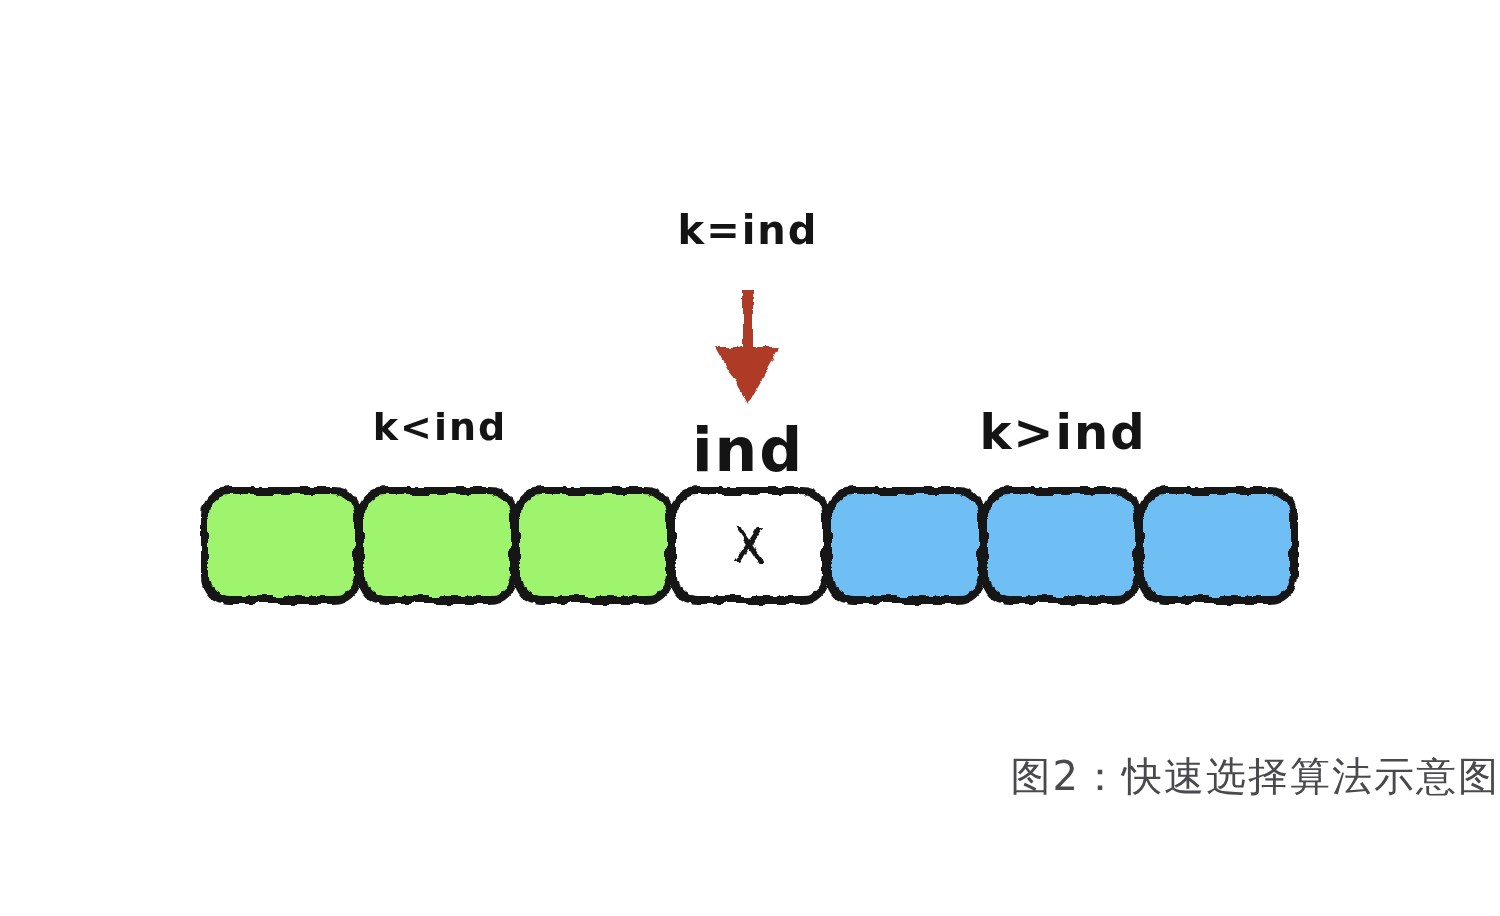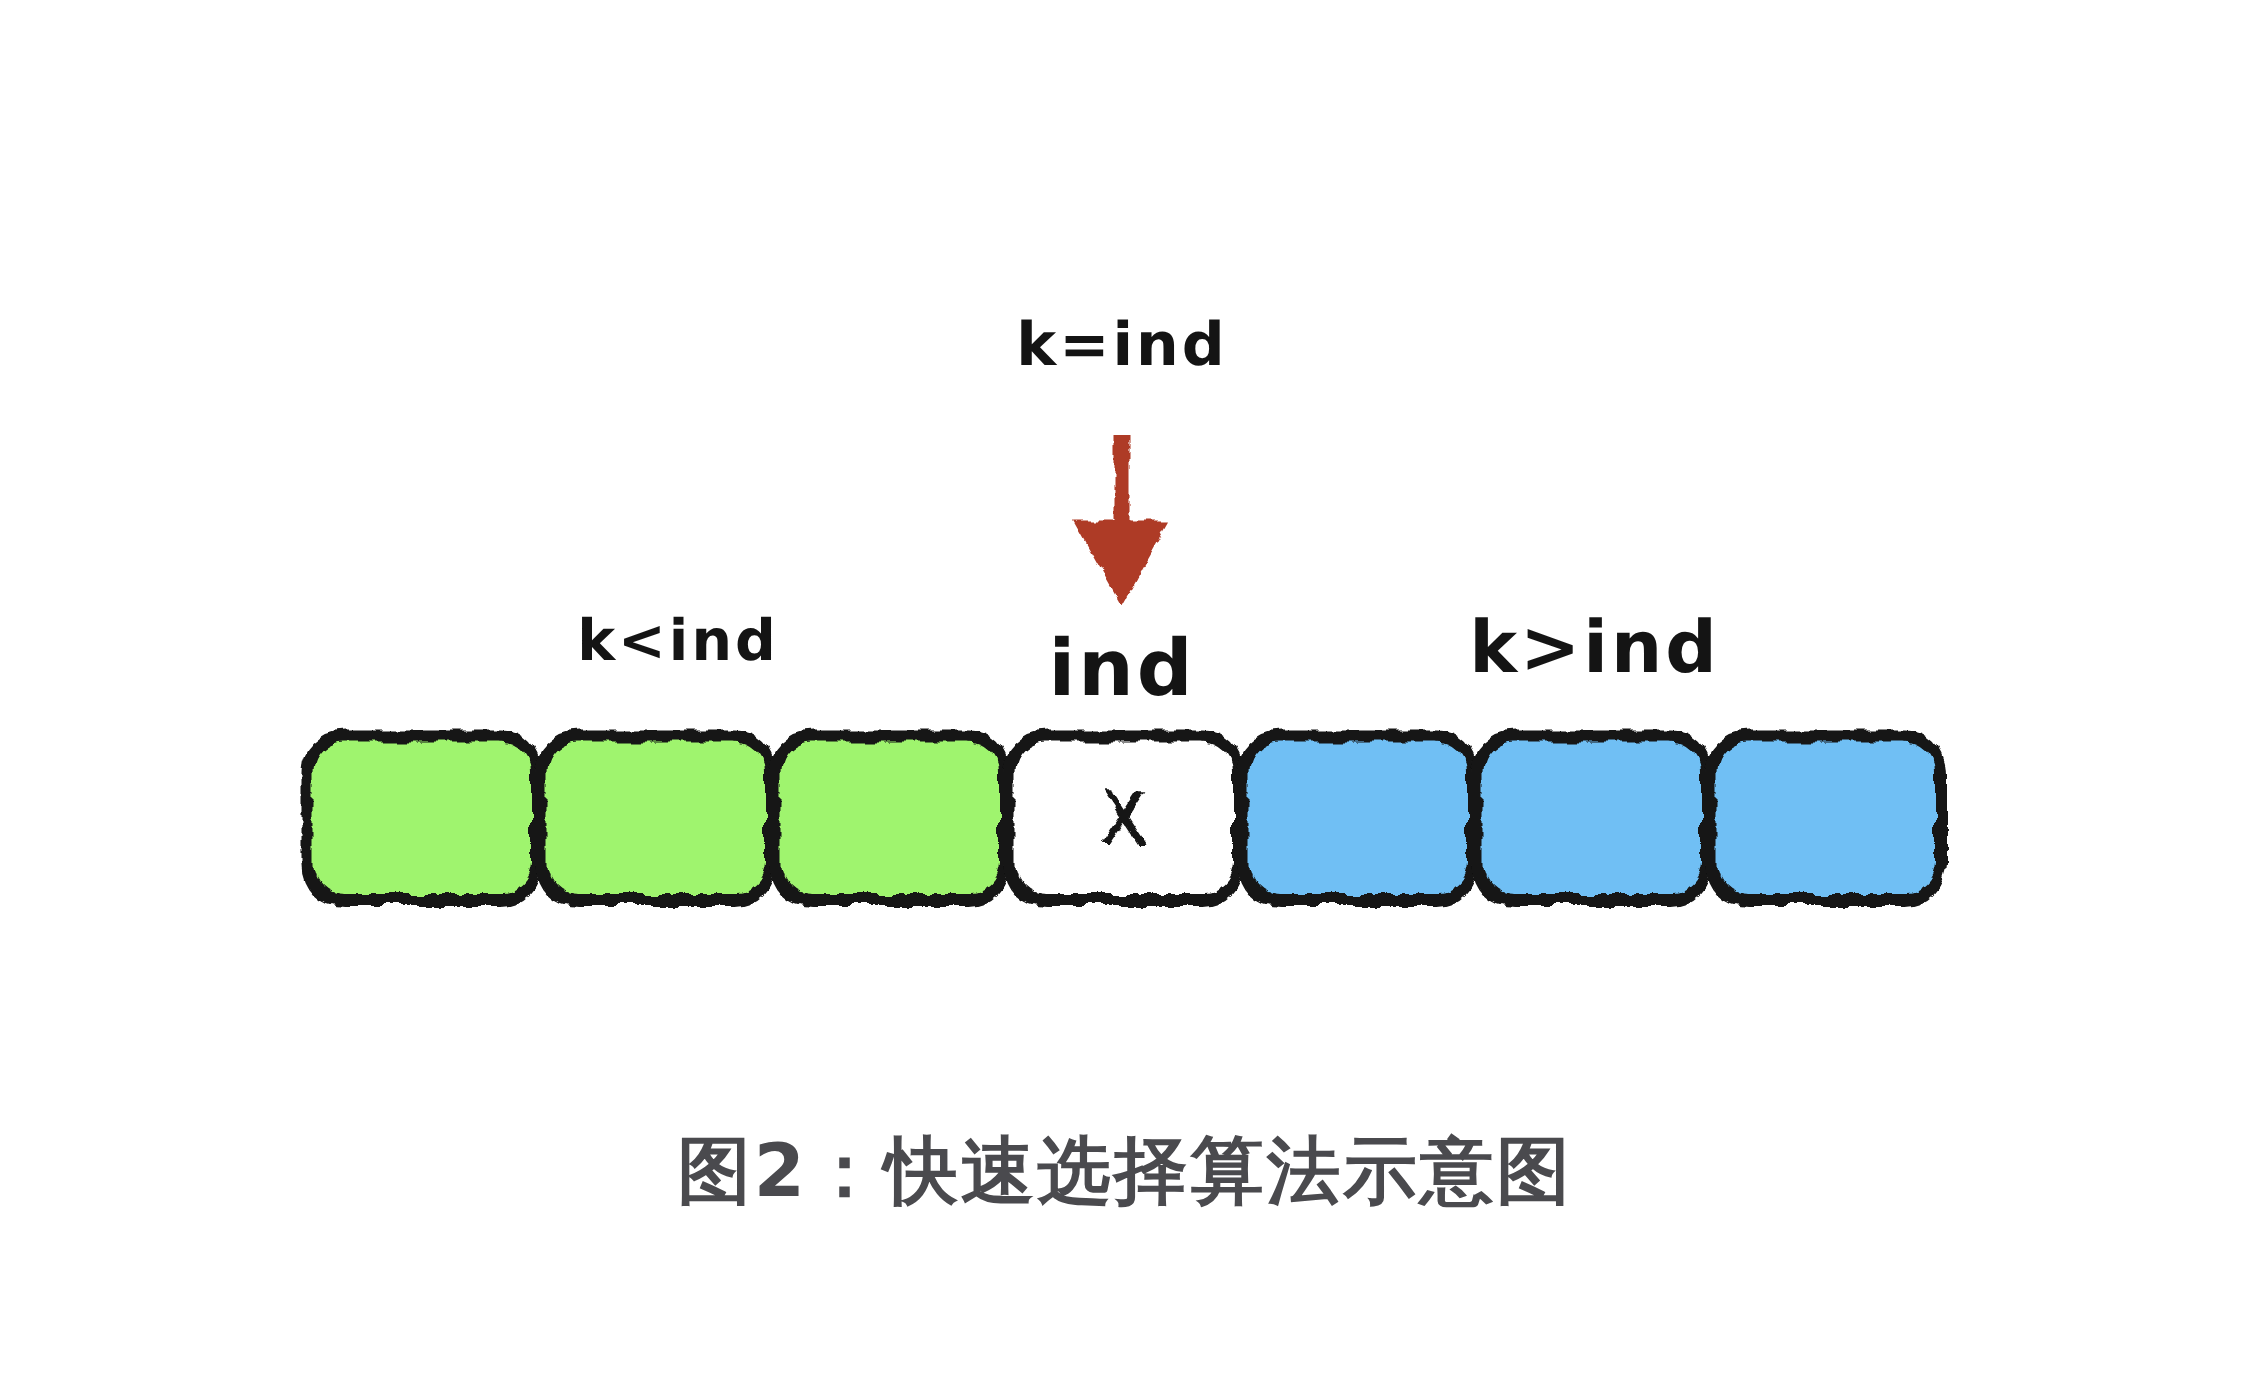--- a/index.html
+++ b/index.html
@@ -18,23 +18,23 @@
   .hand-label {
     position: absolute;
     transform: translateX(-50%);
     color: var(--ink, #141414);
     font-weight: bold;
     letter-spacing: 2px;
     white-space: nowrap;
     line-height: 1;
   }
   .top-label   { left: 748px; top: 210px; font-size: 40px; }
-  .left-label  { left: 452px; top: 408px; font-size: 38px; }
+  .left-label  { left: 440px; top: 408px; font-size: 38px; }
   .right-label { left: 1063px; top: 408px; font-size: 48px; }
-  .pivot-label { left: 748px; top: 420px; font-size: 52px; font-weight: bold; }
+  .pivot-label { left: 748px; top: 420px; font-size: 60px; font-weight: bold; }
 
   .arrow-svg {
     position: absolute;
     left: 705px;
     top: 290px;
     filter: url(#roughen);
   }
   .arrow-shape { fill: var(--arrow_red, #ae3a27); }
 
   .array-row {
@@ -59,23 +59,23 @@
     color: var(--ink, #141414);
     filter: url(#roughen);
   }
   .cell:first-child { margin-left: 0; }
 
   .caption {
     position: absolute;
     left: 0;
     top: 752px;
     width: 100%;
-    text-align: center;
-    font-size: 49px;
-    font-weight: bold;
+    text-align: right;
+    font-size: 40px;
+    font-weight: normal;
     color: var(--caption_gray, #4a4a4e);
     letter-spacing: 2px;
     line-height: 1.2;
   }
   .svg-defs { position: absolute; width: 0; height: 0; }
 </style>
 </head>
 <body>
 
 <svg class="svg-defs" aria-hidden="true">

